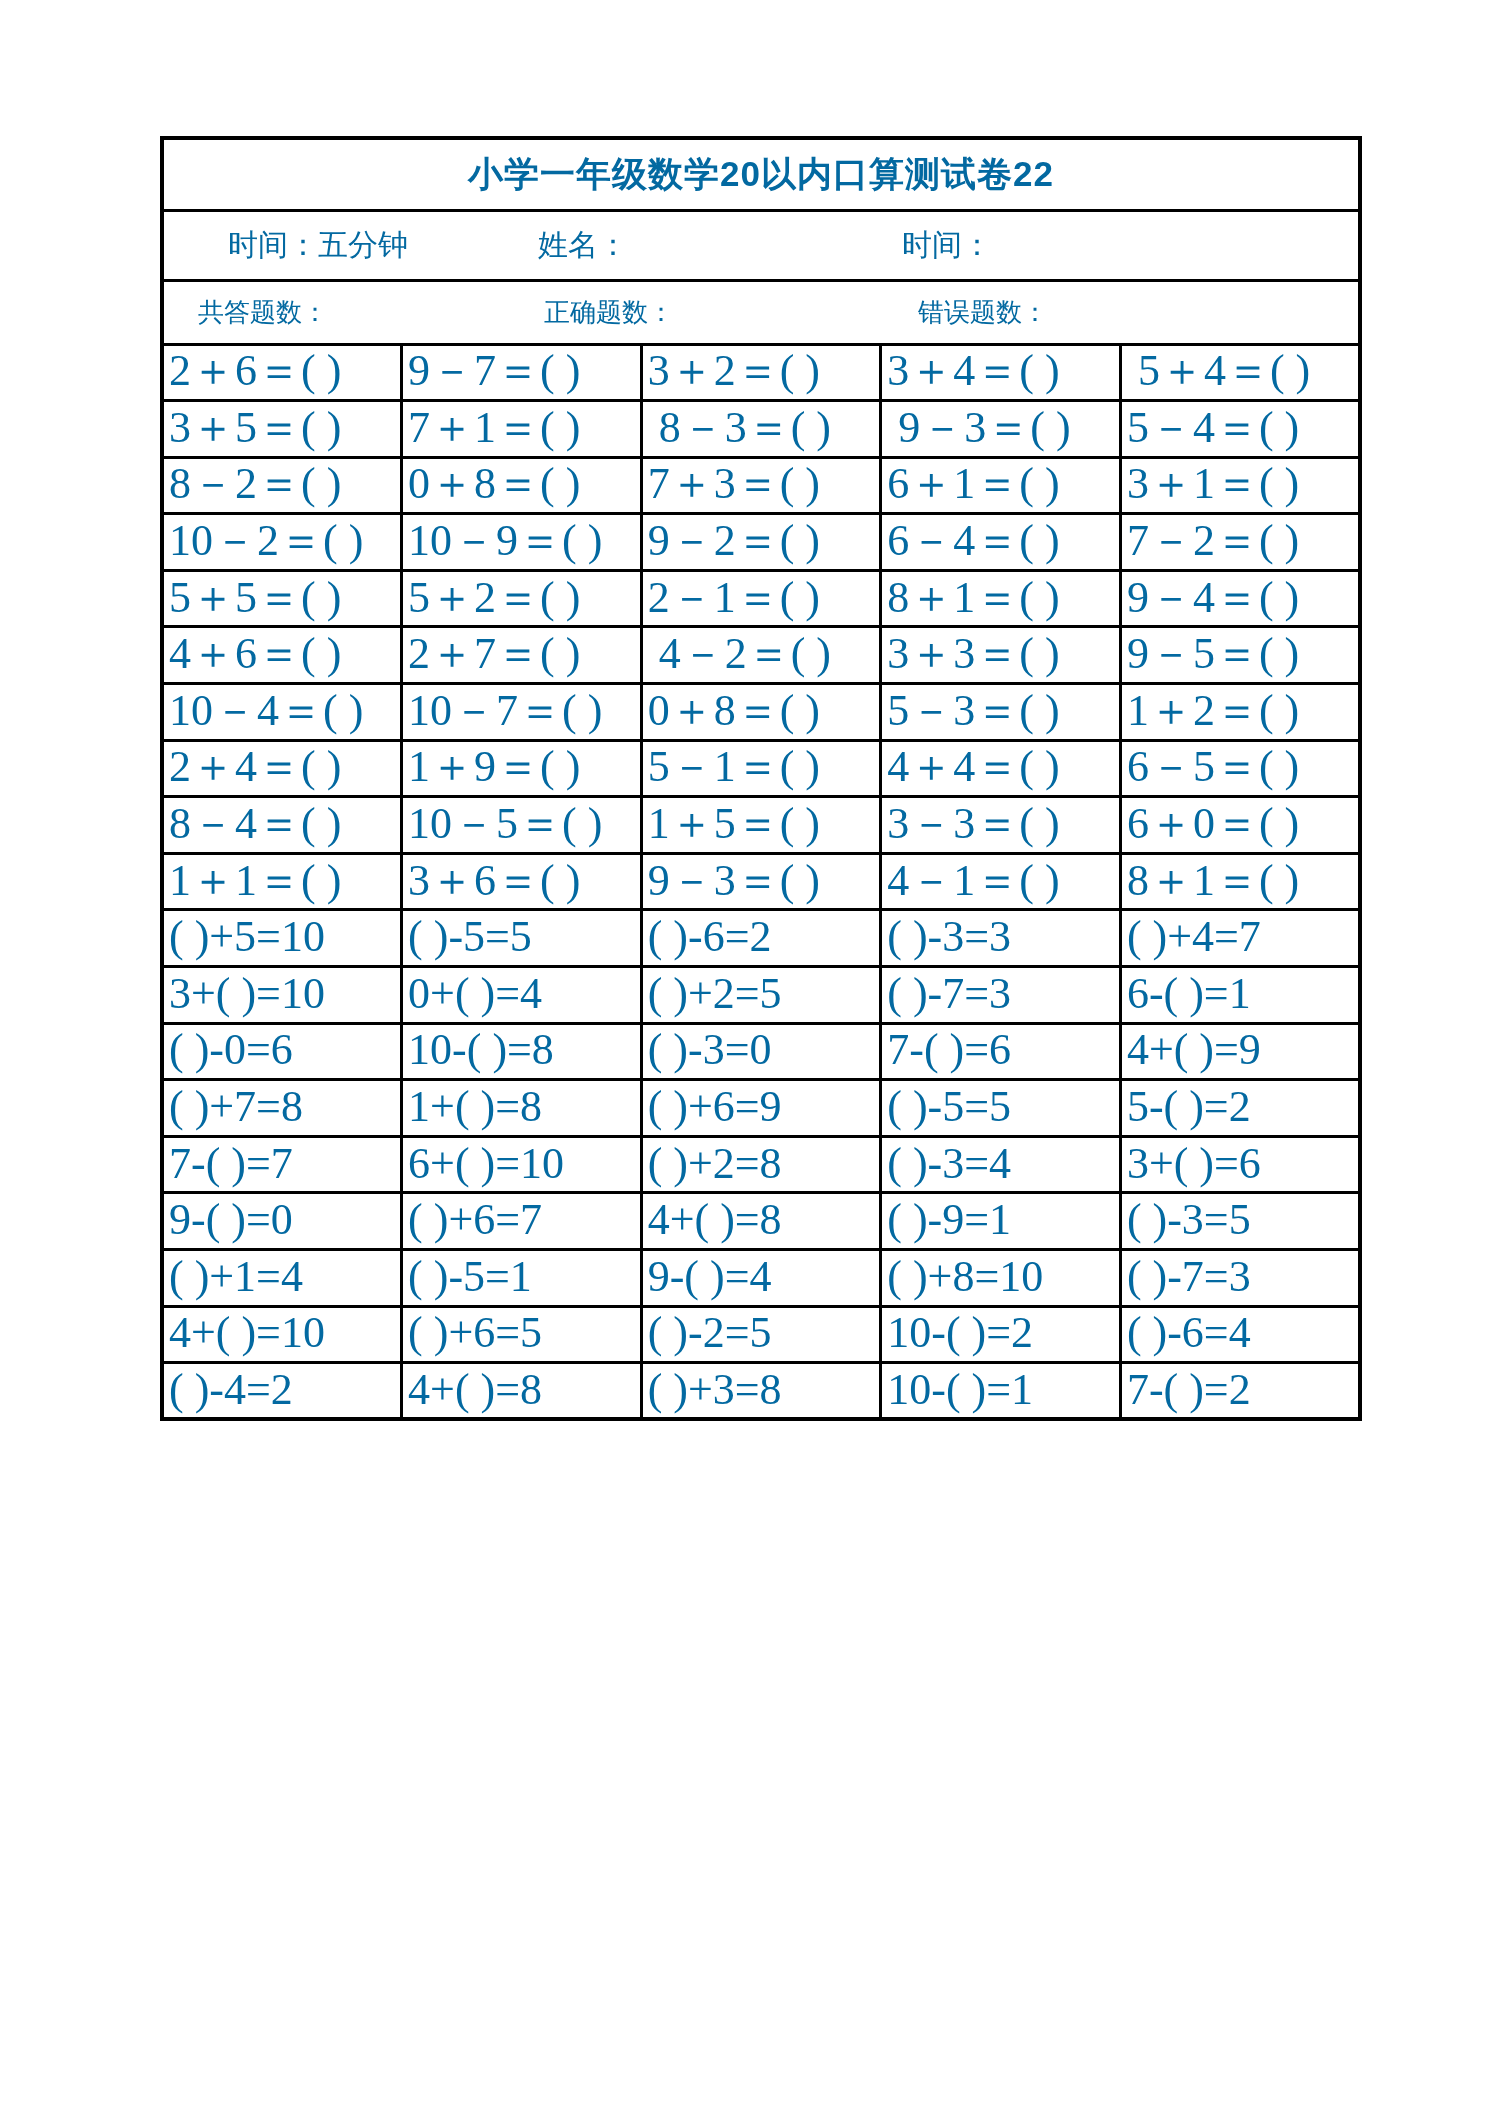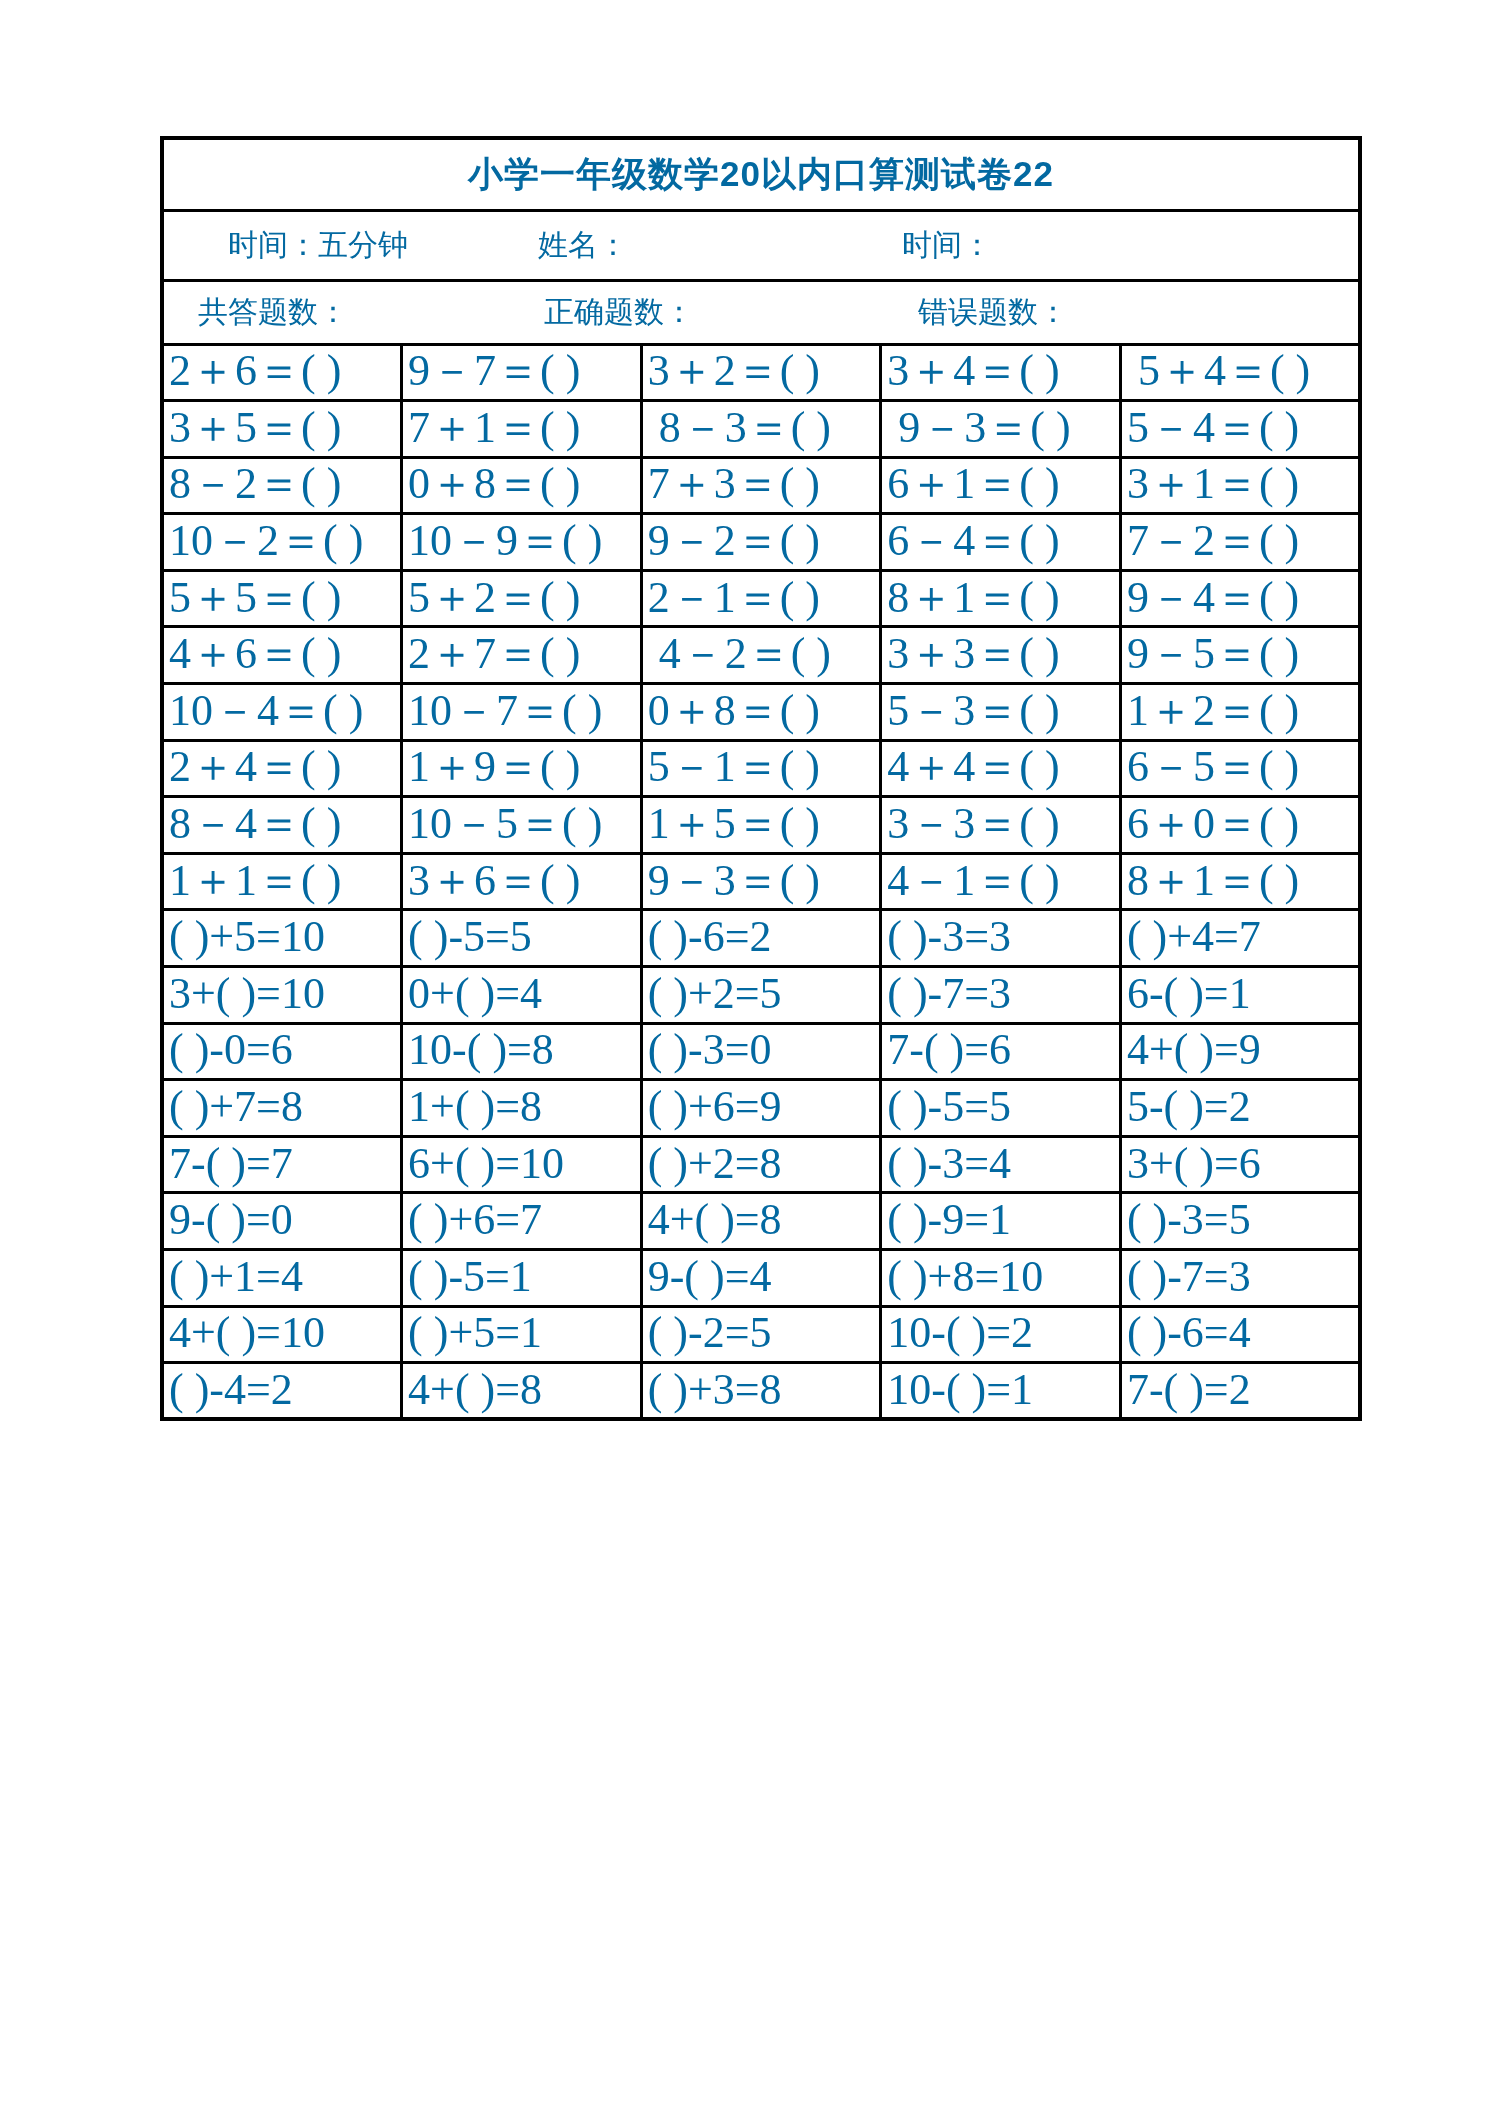--- a/index.html
+++ b/index.html
@@ -36,21 +36,21 @@
   }
   td.info-cell {
     height: 70px;
     position: relative;
     font-size: 30px;
     vertical-align: middle;
   }
   td.counts-cell {
     height: 64px;
     position: relative;
-    font-size: 30px;
+    font-size: 26px;
     vertical-align: middle;
   }
   .pos-label { position: absolute; top: 50%; transform: translateY(-50%); white-space: pre; }
   .info-duration { left: 64px; }
   .info-name     { left: 374px; }
   .info-time     { left: 738px; }
   .counts-total   { left: 34px; }
   .counts-correct { left: 380px; }
   .counts-wrong   { left: 754px; font-family: Liberation Mono, monospace; }
   td.problem-cell {
@@ -202,21 +202,21 @@
         </tr>
         <tr>
           <td class="problem-cell">( )+1=4</td>
           <td class="problem-cell">( )-5=1</td>
           <td class="problem-cell">9-( )=4</td>
           <td class="problem-cell">( )+8=10</td>
           <td class="problem-cell">( )-7=3</td>
         </tr>
         <tr>
           <td class="problem-cell">4+( )=10</td>
-          <td class="problem-cell">( )+5=1</td>
+          <td class="problem-cell">( )+6=5</td>
           <td class="problem-cell">( )-2=5</td>
           <td class="problem-cell">10-( )=2</td>
           <td class="problem-cell">( )-6=4</td>
         </tr>
         <tr>
           <td class="problem-cell">( )-4=2</td>
           <td class="problem-cell">4+( )=8</td>
           <td class="problem-cell">( )+3=8</td>
           <td class="problem-cell">10-( )=1</td>
           <td class="problem-cell">7-( )=2</td>

